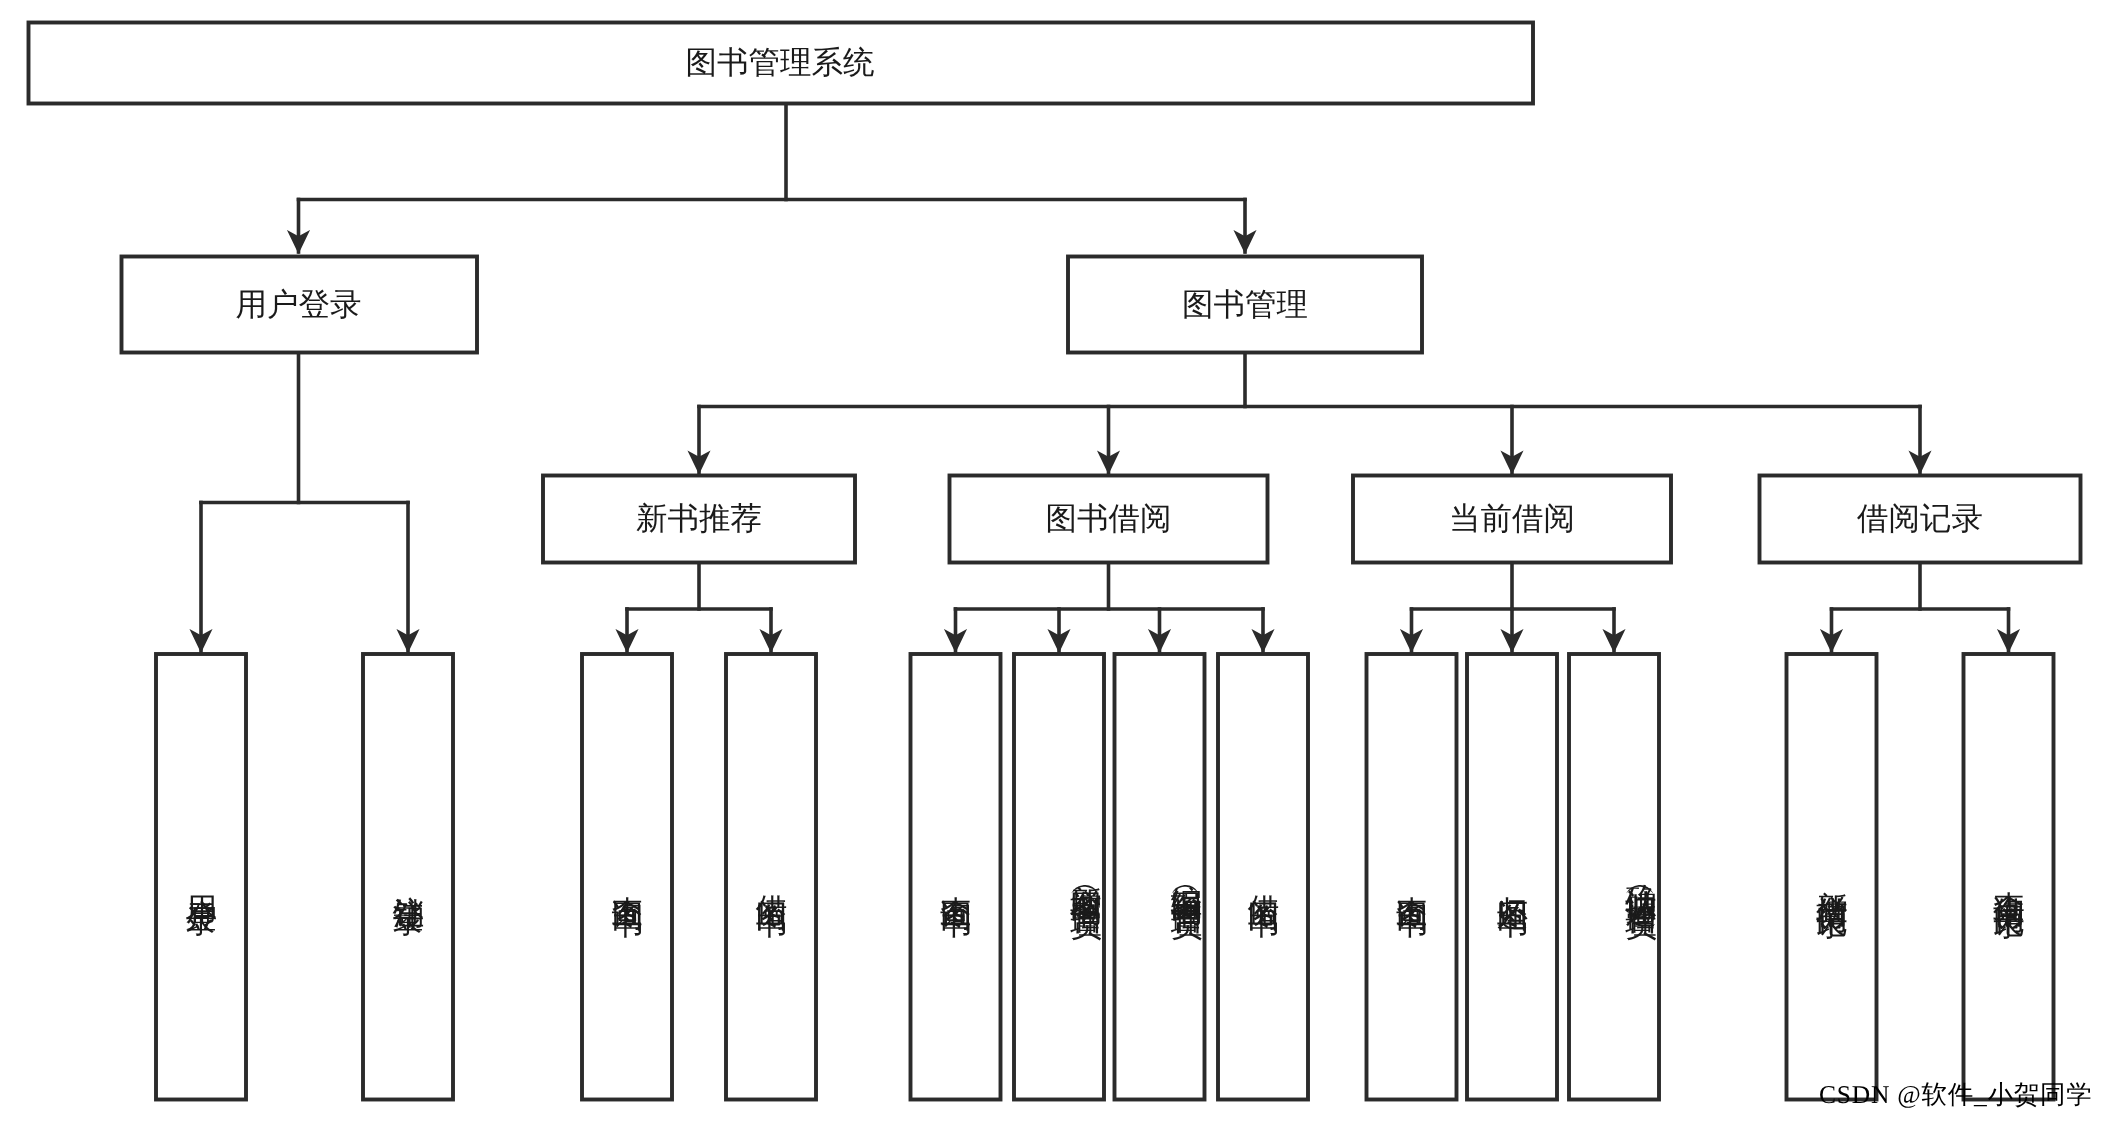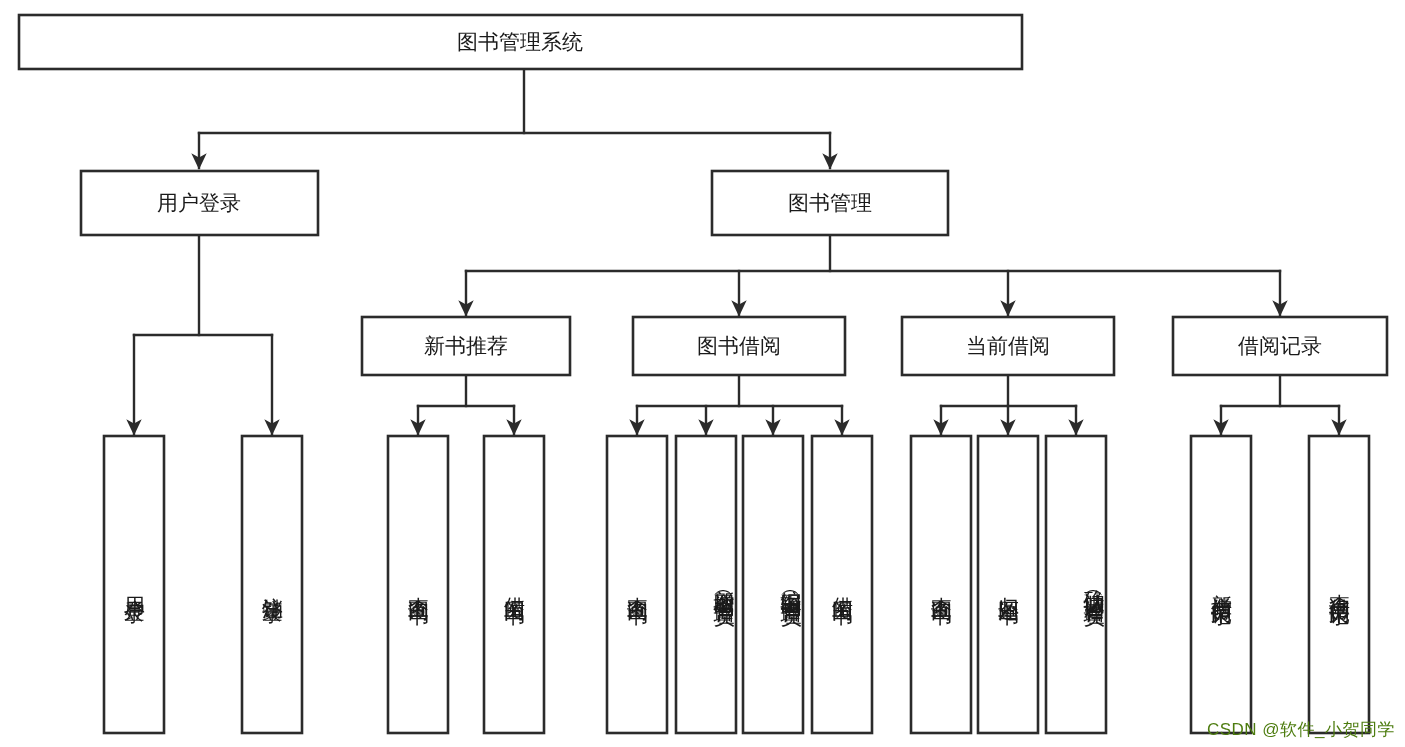--- a/index.html
+++ b/index.html
@@ -61,22 +61,22 @@
     color: #1a1a1a;
     font-family: "DejaVu Sans", "Liberation Sans", sans-serif;
     pointer-events: none;
     white-space: nowrap;
   }
   .watermark {
     position: absolute;
     right: 10px;
     bottom: 6px;
     font-size: 17px;
-    color: #4d7c0f;
-    font-family: Liberation Sans, sans-serif;
+    color: #000000;
+    font-family: Liberation Serif, serif;
     letter-spacing: 0.5px;
     white-space: nowrap;
   }
 </style>
 </head>
 <body>
 
 <div id="diagram-root">
 
   <svg id="flow-svg" viewBox="0 0 1405 747">

